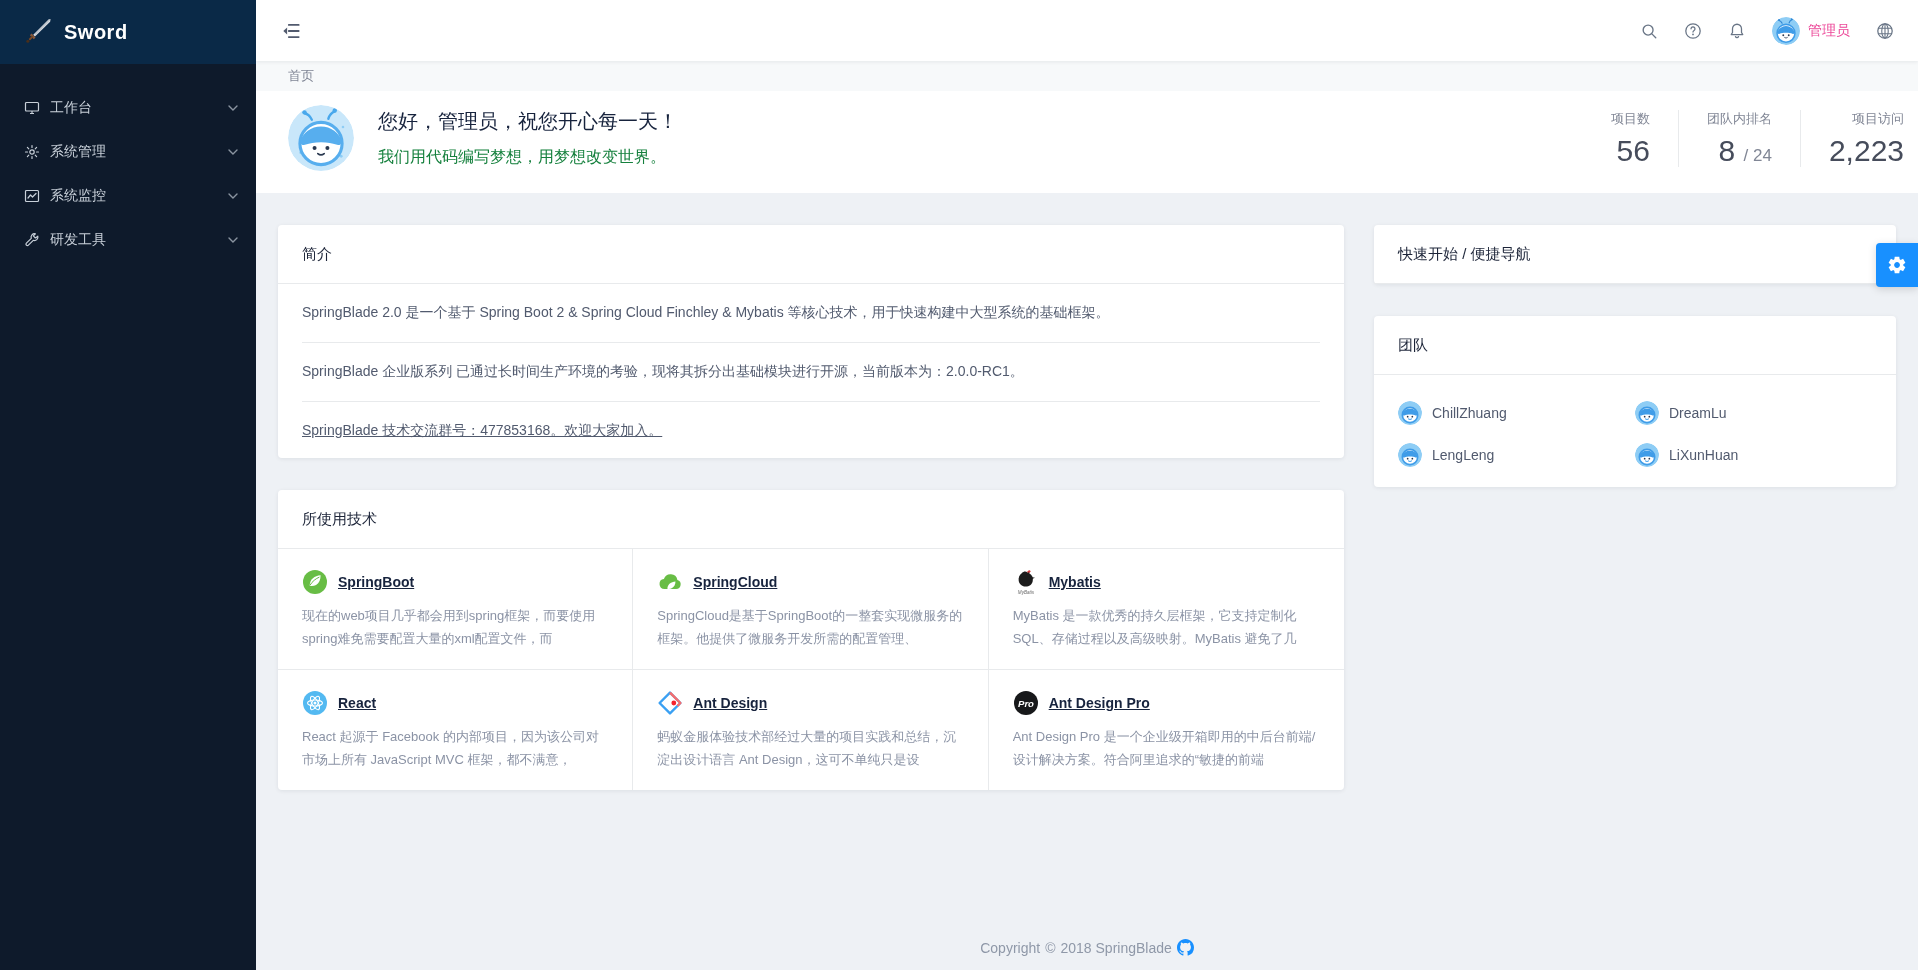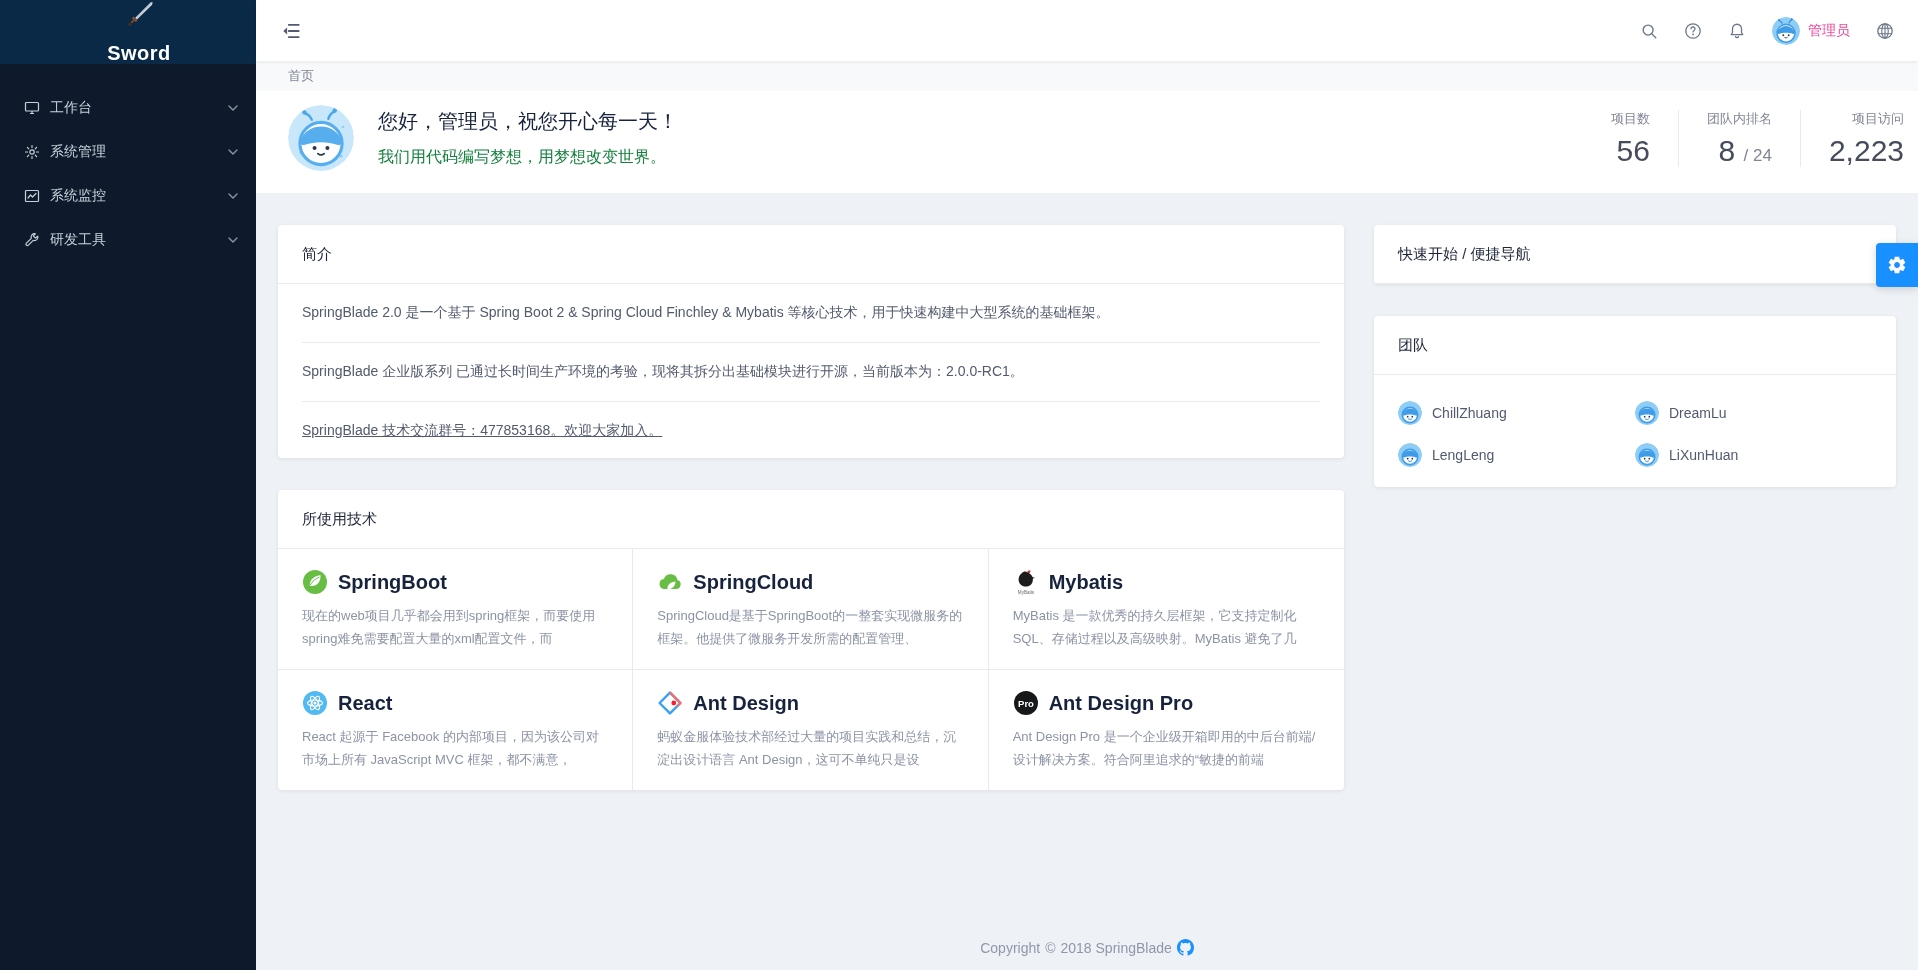--- a/index.html
+++ b/index.html
@@ -2,21 +2,21 @@
 <html><head>
 <meta charset="utf-8">
 <style>
   * { margin:0; padding:0; box-sizing:border-box; }
   html,body { width:1918px; height:970px; overflow:hidden;
     font-family:"Liberation Sans","DejaVu Sans",sans-serif; background:#eef1f5; color:#515a6e; }
   .app { display:flex; width:100%; height:100%; }
 
   
   .sidebar { width:256px; height:100%; background:#0e1a2b; flex:0 0 256px; }
-  .logo { height:64px; background:#0a2947; display:flex; align-items:center; padding-left:22px; gap:12px;flex-direction:column; }
+  .logo { height:64px; background:#0a2947; display:flex; align-items:center; padding-left:22px; gap:12px; }
   .logo-text { color:#fff; font-size:20px; font-weight:bold; letter-spacing:.5px; }
   .menu { padding-top:22px; }
   .menu-item { height:44px; display:flex; align-items:center; padding:0 18px 0 24px; color:#c8d0d9;
     font-size:14px; cursor:pointer; }
   .mi-icon { width:16px; height:16px; margin-right:10px; display:flex; align-items:center; }
   .mi-label { flex:1; }
   .mi-caret { width:10px; height:10px; color:#8a94a0; display:flex; align-items:center; }
 
   
   .page { flex:1; height:100%; position:relative; display:flex; flex-direction:column; background:#eef1f5; }
@@ -55,22 +55,22 @@
     border-bottom:1px solid #e8eaec; font-size:15px; color:#1c2438; }
 
   .intro-line { margin:0 24px; padding:20px 0; font-size:14px; color:#515a6e; border-bottom:1px solid #e8eaec; }
   .intro-line:last-child { border-bottom:none; padding-bottom:18px;text-decoration:underline; }
 
   .tech-grid { display:flex; flex-wrap:wrap; }
   .tech-cell { width:33.3333%; padding:20px 24px 18px; border-right:1px solid #e8eaec; border-bottom:1px solid #e8eaec; }
   .tech-cell:nth-child(3n) { border-right:none; }
   .tech-cell:nth-child(n+4) { border-bottom:none; }
   .tech-head { display:flex; align-items:center; gap:10px; margin-bottom:10px; }
-  .tech-ic { width:26px; height:26px; flex:0 0 26px; }
-  .tech-name { font-size:20px; font-weight:600; color:#17233d; }
+  .tech-ic { width:26px; height:26px; flex:0 0 26px;font-style:italic; }
+  .tech-name { font-size:14px; font-weight:600; color:#17233d;text-decoration:underline; }
   .tech-desc { font-size:13px; color:#8b93a5; line-height:1.75; height:46px; overflow:hidden; }
 
   .quick-body { padding:10px 24px 18px; }
   .quick-row { display:flex; align-items:center; margin-top:14px; }
   .quick-link { width:25%; font-size:14px; color:#515a6e; cursor:pointer; }
   .add-btn { display:inline-flex; align-items:center; gap:6px; color:#1890ff; border:1px solid #1890ff;
     border-radius:14px; font-size:13px; padding:3px 14px; background:#fff; cursor:pointer; }
   .add-plus { font-size:14px; line-height:1; }
 
   .team-body { padding:8px 24px 20px; display:flex; flex-wrap:wrap; }

